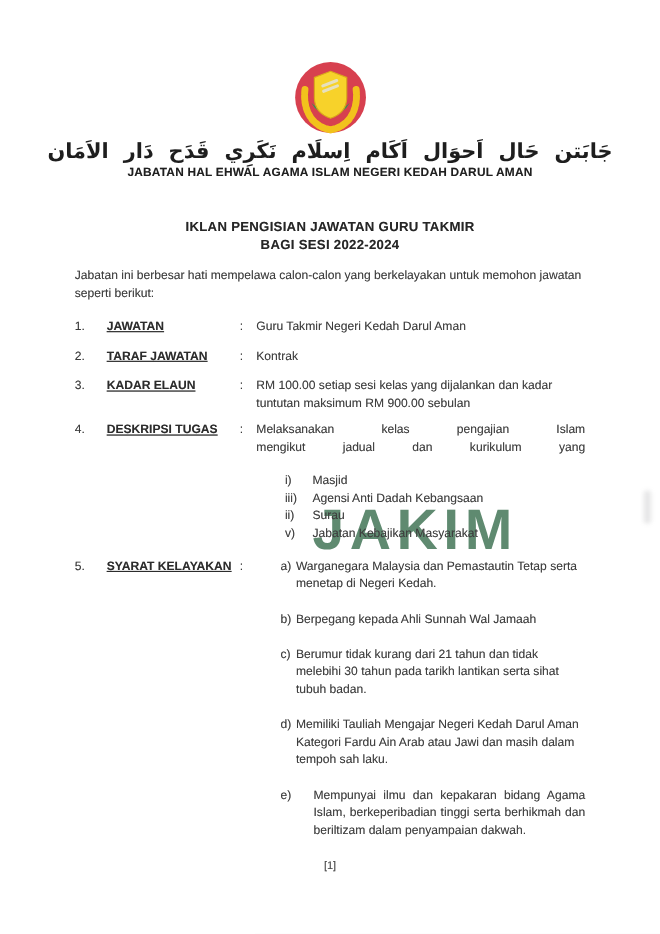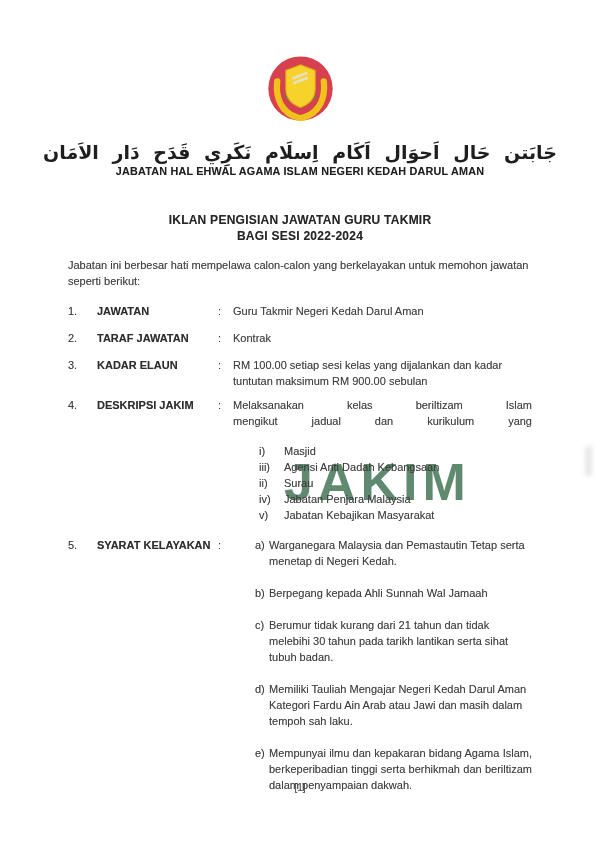--- a/index.html
+++ b/index.html
@@ -16,21 +16,21 @@
   }
   .content{position:relative;z-index:1;}
   
   .letterhead{text-align:center;padding-top:55px;}
   .crest{width:73px;height:70px;margin:0 auto;display:block;}
   .jawi{
     direction:rtl;
     font-family:"DejaVu Sans",sans-serif;
     font-size:19px;line-height:24px;
     font-weight:bold;color:#1e1e1e;
-    word-spacing:7px;margin-top:15px;
+    word-spacing:7px;margin-top:1px;
     text-shadow:none;
   }
   .dept{
     font-weight:bold;font-size:10.8px;line-height:13px;
     letter-spacing:.2px;color:#1f1f1f;margin-top:1px;
   }
   
   .doc-title{
     margin:34px 0 0;text-align:center;
     font-size:12px;line-height:16px;font-weight:bold;
@@ -39,35 +39,35 @@
   
   .intro{margin:13px 68px 0;text-align:left;}
   
   .list{margin:14px 68px 0;}
   .row{
     display:grid;
     grid-template-columns:29px 121px 15px 1fr;
     align-items:start;
   }
   .row .num{color:#3a3a3a;}
-  .row .lbl{font-weight:bold;color:#2c2c2c;}
+  .row .lbl{font-weight:bold;color:#2c2c2c;text-decoration:underline;}
   .row .sep{color:#3a3a3a;}
   .mb11{margin-bottom:11px;}
   .mb8{margin-bottom:8px;}
   .jl{text-align:justify;text-align-last:justify;}
   .sublist{margin-top:14px;margin-left:26px;margin-bottom:14px;}
   .subrow{display:flex;}
   .subrow .roman{width:25px;flex:0 0 25px;}
   
   .reqs{margin-left:22px;}
   .req{display:flex;margin-bottom:16px;}
   .req:last-child{margin-bottom:0;}
   .req .letter{flex:0 0 14px;width:14px;}
   .req .text{flex:1;}
-  .req .text.justify{text-align:justify;}
+  .req .text.justify{text-align:justify;margin-left:16px;}
   
   .watermark{
     position:absolute;z-index:0;
     top:456px;left:284px;
     font-size:52px;line-height:52px;
     font-weight:bold;letter-spacing:5px;
     color:#14532d;opacity:.68;
     text-shadow:none;
   }
   
@@ -132,41 +132,37 @@
 
       <div class="row mb8">
         <span class="num">3.</span>
         <span class="lbl">KADAR ELAUN</span>
         <span class="sep">:</span>
         <span class="val">RM 100.00 setiap sesi kelas yang dijalankan dan kadar tuntutan maksimum RM 900.00 sebulan</span>
       </div>
 
       <div class="row">
         <span class="num">4.</span>
-        <span class="lbl">DESKRIPSI JAKIM</span>
+        <span class="lbl">DESKRIPSI TUGAS</span>
         <span class="sep">:</span>
         <span class="val">
-          <span style="display:block" class="jl">Melaksanakan kelas beriltizam Islam</span>
+          <span style="display:block" class="jl">Melaksanakan kelas pengajian Islam</span>
           <span style="display:block" class="jl">mengikut jadual dan kurikulum yang</span>
           <span class="sublist" style="display:block">
             <span class="subrow">
                 <span class="roman">i)</span>
                 <span>Masjid</span>
               </span>
             <span class="subrow">
                 <span class="roman">iii)</span>
                 <span>Agensi Anti Dadah Kebangsaan</span>
               </span>
             <span class="subrow">
                 <span class="roman">ii)</span>
                 <span>Surau</span>
-              </span>
-            <span class="subrow">
-                <span class="roman">iv)</span>
-                <span>Jabatan Penjara Malaysia</span>
               </span>
             <span class="subrow">
                 <span class="roman">v)</span>
                 <span>Jabatan Kebajikan Masyarakat</span>
               </span>
           </span>
         </span>
       </div>
 
       <div class="row">

